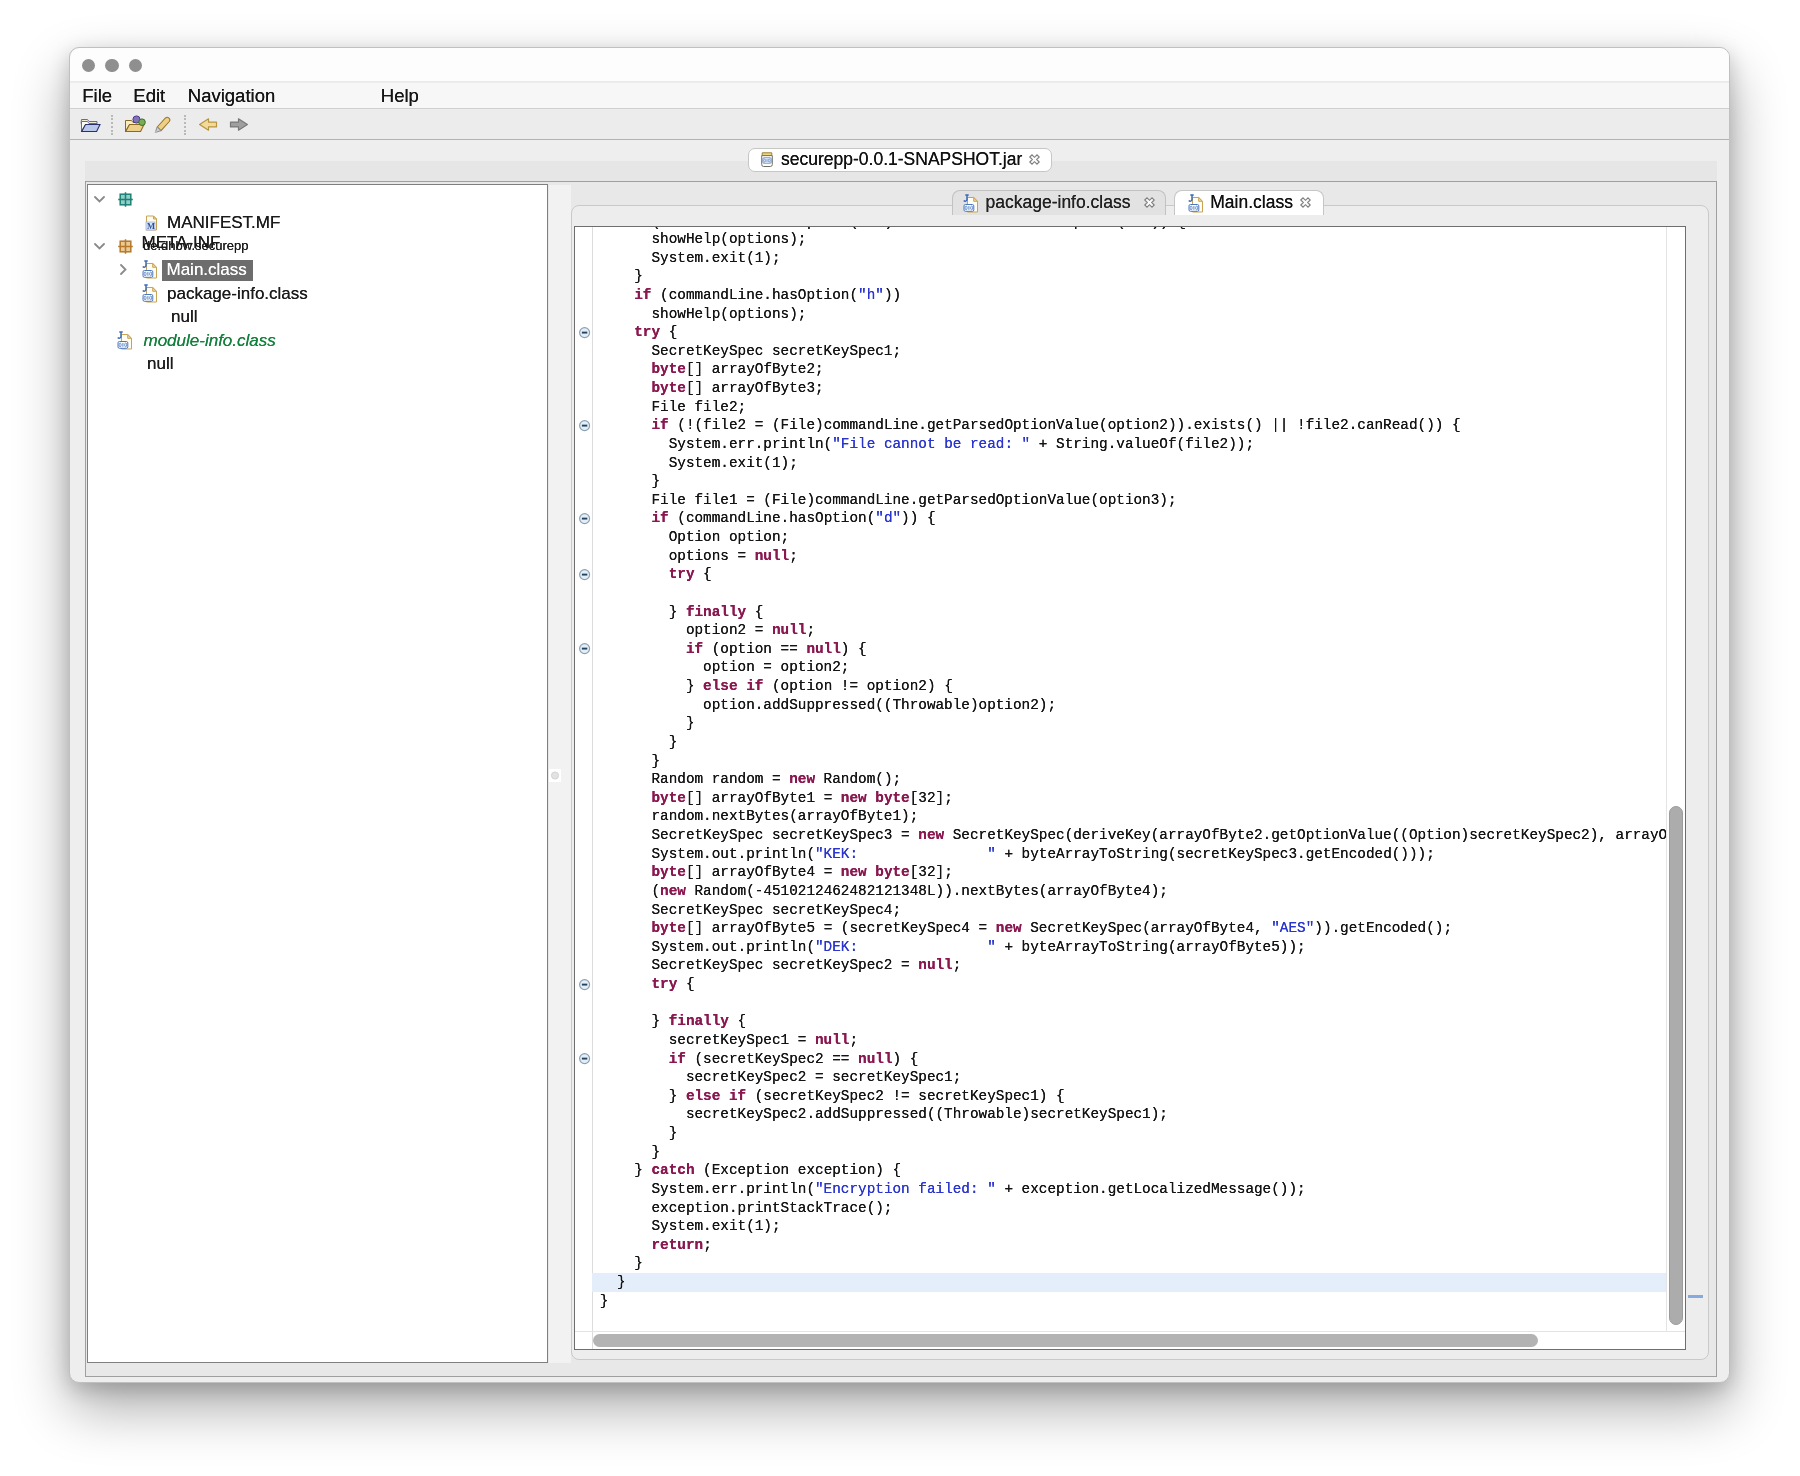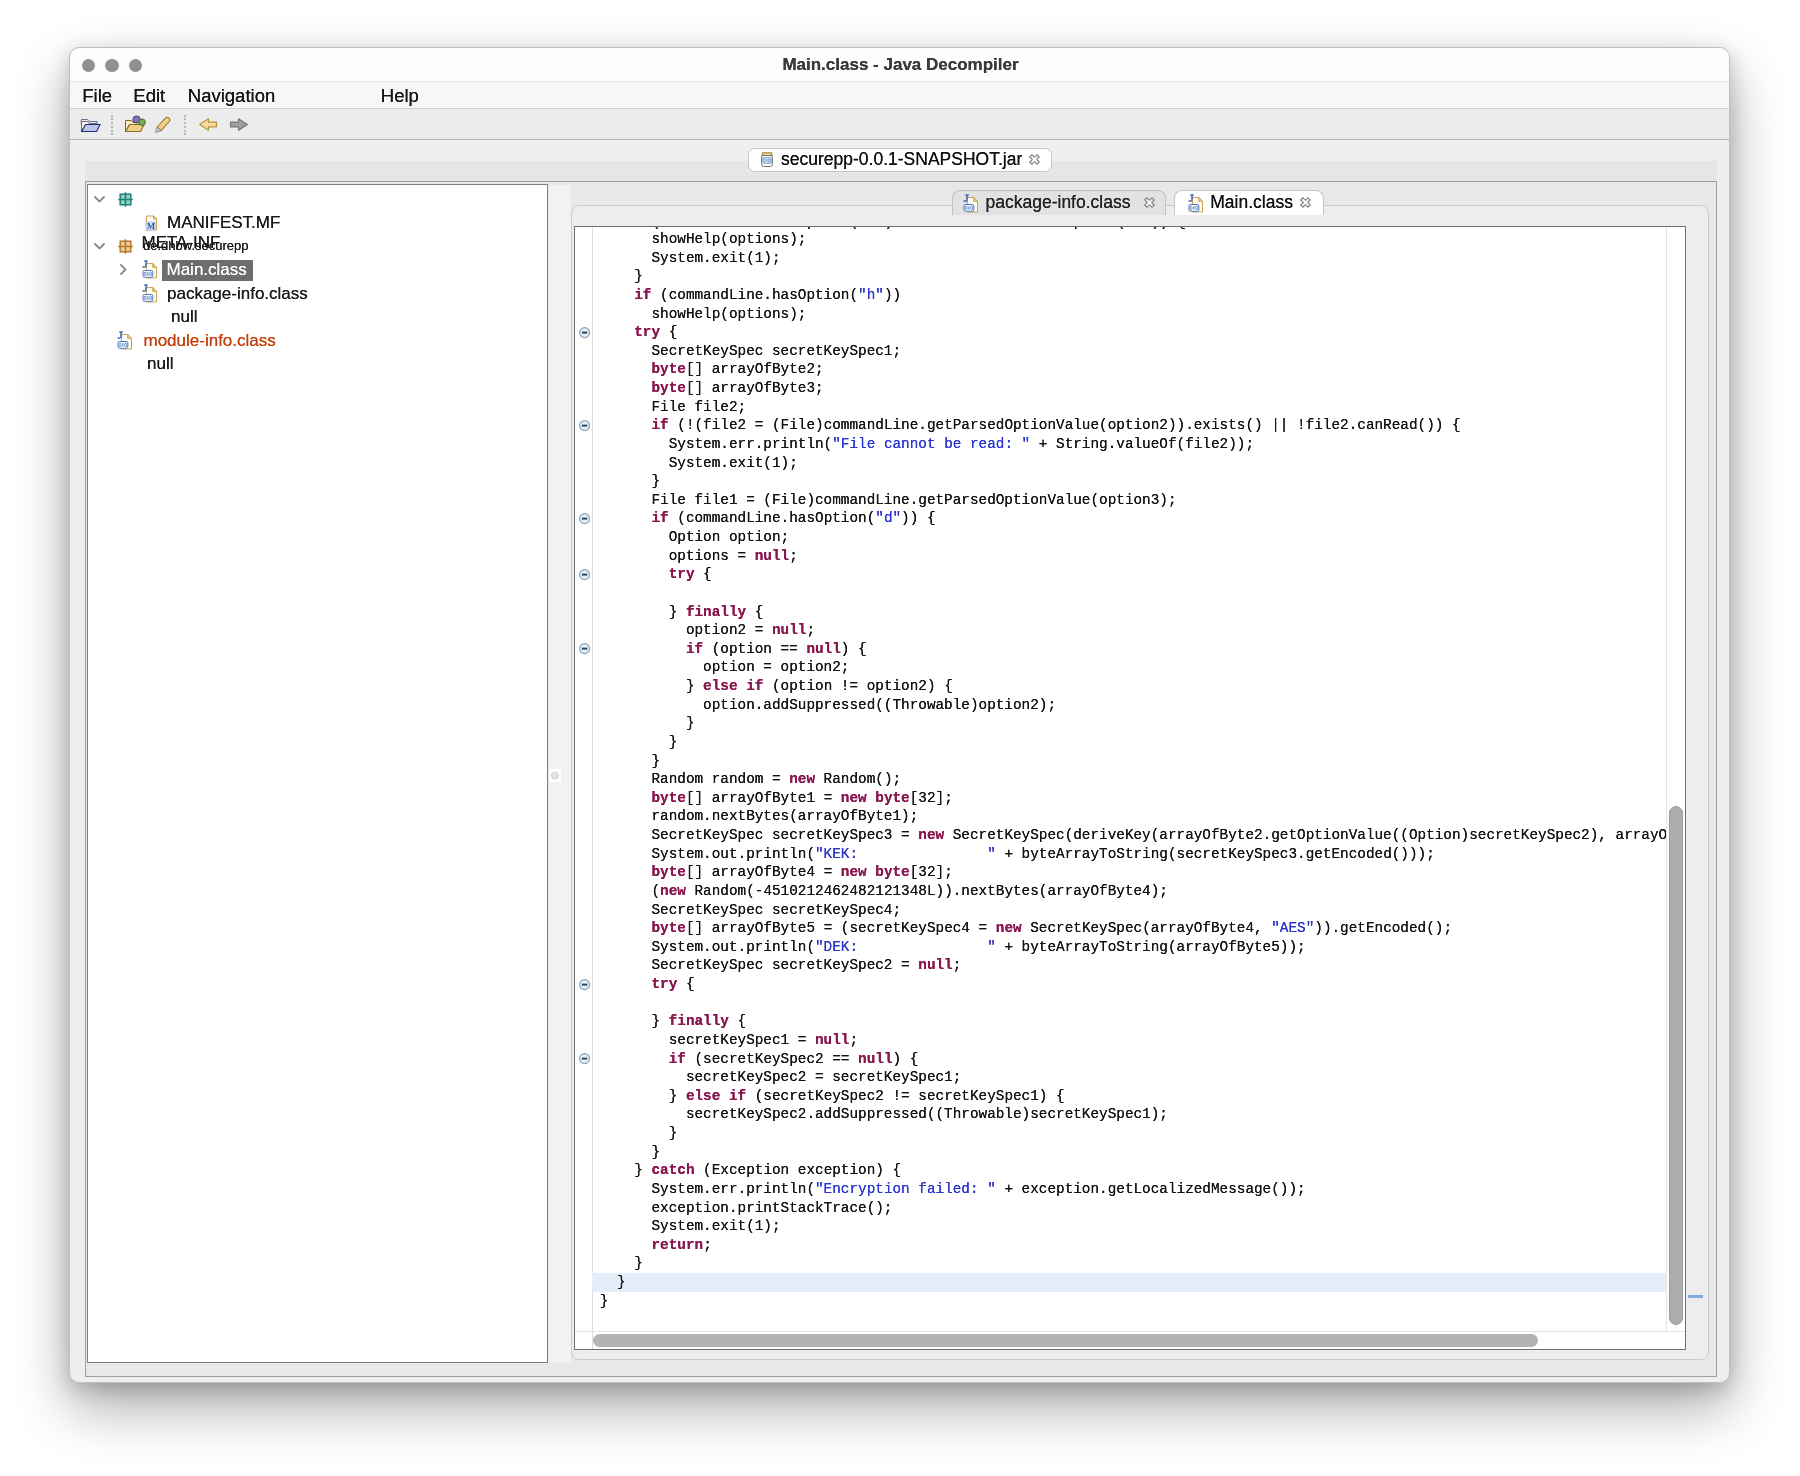--- a/index.html
+++ b/index.html
@@ -1,18 +1,17 @@
 <!DOCTYPE html>
 <html><head><meta charset="utf-8"><style>html,body{margin:0;padding:0;width:1800px;height:1476px;background:#fff;overflow:hidden;}*{box-sizing:border-box;}body{font-family:"Liberation Sans",sans-serif;}.abs{position:absolute;}svg{display:block;}.win{position:absolute;left:69px;top:47px;width:1661px;height:1336px;background:#eeeeee;border-radius:10px;border:1px solid #c0c0c0;overflow:hidden;box-shadow:0 25px 55px rgba(0,0,0,.33),0 6px 20px rgba(0,0,0,.18);}.s{color:#2a35cd;}.k{color:#8a1850;font-weight:bold;}pre{margin:0;font-family:"Liberation Mono",monospace;font-size:14.35px;line-height:18.62px;color:#141414;text-shadow:0 0 .55px;}</style></head><body>
 <div class="win">
     <div class="abs" style="left:0;top:0;width:1661px;height:34px;background:#fdfdfd;border-bottom:1px solid #e9e9e9;border-radius:10px 10px 0 0;"></div>
     <div class="abs" style="left:11.8px;top:10.8px;width:13.4px;height:13.4px;border-radius:50%;background:#8f8f8f;"></div>
     <div class="abs" style="left:35.3px;top:10.8px;width:13.4px;height:13.4px;border-radius:50%;background:#8f8f8f;"></div>
     <div class="abs" style="left:58.8px;top:10.8px;width:13.4px;height:13.4px;border-radius:50%;background:#8f8f8f;"></div>
-    <div class="abs" style="left:0;top:0;width:1661px;height:34px;display:flex;align-items:center;justify-content:center;font-size:17px;font-weight:bold;color:#3a3a3a;text-shadow:0 0 .5px;">Main.class - Java Decompiler</div>
     <div class="abs" style="left:0;top:35px;width:1661px;height:26px;background:#f7f7f7;border-bottom:1px solid #cfcfcf;"></div>
     <div class="abs" style="left:12.3px;top:35px;height:26px;display:flex;align-items:center;font-size:18.5px;color:#151515;text-shadow:0 0 .4px;">File</div>
     <div class="abs" style="left:63.3px;top:35px;height:26px;display:flex;align-items:center;font-size:18.5px;color:#151515;text-shadow:0 0 .4px;">Edit</div>
     <div class="abs" style="left:117.8px;top:35px;height:26px;display:flex;align-items:center;font-size:18.5px;color:#151515;text-shadow:0 0 .4px;">Navigation</div>
     <div class="abs" style="left:231.8px;top:35px;height:26px;display:flex;align-items:center;font-size:18.5px;color:#151515;text-shadow:0 0 .4px;margin-top:29px;">Search</div>
     <div class="abs" style="left:310.8px;top:35px;height:26px;display:flex;align-items:center;font-size:18.5px;color:#151515;text-shadow:0 0 .4px;">Help</div>
     <div class="abs" style="left:0;top:62px;width:1661px;height:30px;background:#ececec;border-bottom:1px solid #b3b3b3;"></div>
     <div class="abs" style="left:10px;top:67px;">
       <svg width="22" height="18" viewBox="0 0 22 18" style="">
         <path d="M1.5 4.5 h6 l1.5 2 h8 v2 h-16 Z" fill="#f2ecd2" stroke="#6a6a9a" stroke-width="1"></path>
@@ -193,21 +192,21 @@
         <path d="M4.5 3.5 h6.2 l3.8 3.8 V18 H4.5 Z" fill="#fffdf2" stroke="#c9a353" stroke-width="1"></path>
         <path d="M10.7 3.5 l3.8 3.8 h-3.8 Z" fill="#ecd9a8" stroke="#c9a353" stroke-width="1"></path>
         <path d="M2.3 1 h3.4 M4 1 v4.5 a1.8 1.8 0 0 1 -3.2 1" fill="none" stroke="#3b69b5" stroke-width="1.5"></path>
         <rect x="1" y="10.5" width="9.8" height="6.8" rx="1.4" fill="#fff" stroke="#4a78c0" stroke-width="1"></rect>
         <ellipse cx="3.1" cy="13.9" rx="1.05" ry="1.9" fill="none" stroke="#4a78c0" stroke-width="0.8"></ellipse>
         <line x1="5.9" y1="12" x2="5.9" y2="15.8" stroke="#4a78c0" stroke-width="0.9"></line>
         <ellipse cx="8.7" cy="13.9" rx="1.05" ry="1.9" fill="none" stroke="#4a78c0" stroke-width="0.8"></ellipse>
       </svg>
     </div>
     <div class="abs" style="left:73.5px;top:282.7px;">
-      <div style="text-shadow:0 0 .4px;font-size:17px;color:#c2410c;white-space:nowrap;line-height:20px;height:20px;display:flex;align-items:center;">module-info.class</div>
+      <div style="text-shadow:0 0 .4px;font-size:17px;color:#15803d;white-space:nowrap;line-height:20px;height:20px;display:flex;align-items:center;font-style:italic;">module-info.class</div>
     </div>
     <div class="abs" style="left:77.0px;top:305.7px;">
       <div style="text-shadow:0 0 .4px;font-size:17px;color:#1b1b1b;white-space:nowrap;line-height:20px;height:20px;display:flex;align-items:center;">null</div>
     </div>
     <div class="abs" style="left:478.5px;top:136.5px;width:22px;height:1178px;background:#f2f2f2;"></div>
     <div class="abs" style="left:479.0px;top:721.0px;">
       <svg width="12" height="13" viewBox="0 0 12 13" style="">
         <rect x="0" y="0" width="12" height="13" fill="#fff"></rect>
         <circle cx="6" cy="6.5" r="3.6" fill="#e2e2e2" stroke="#cdcdcd" stroke-width="0.8"></circle>
       </svg>

